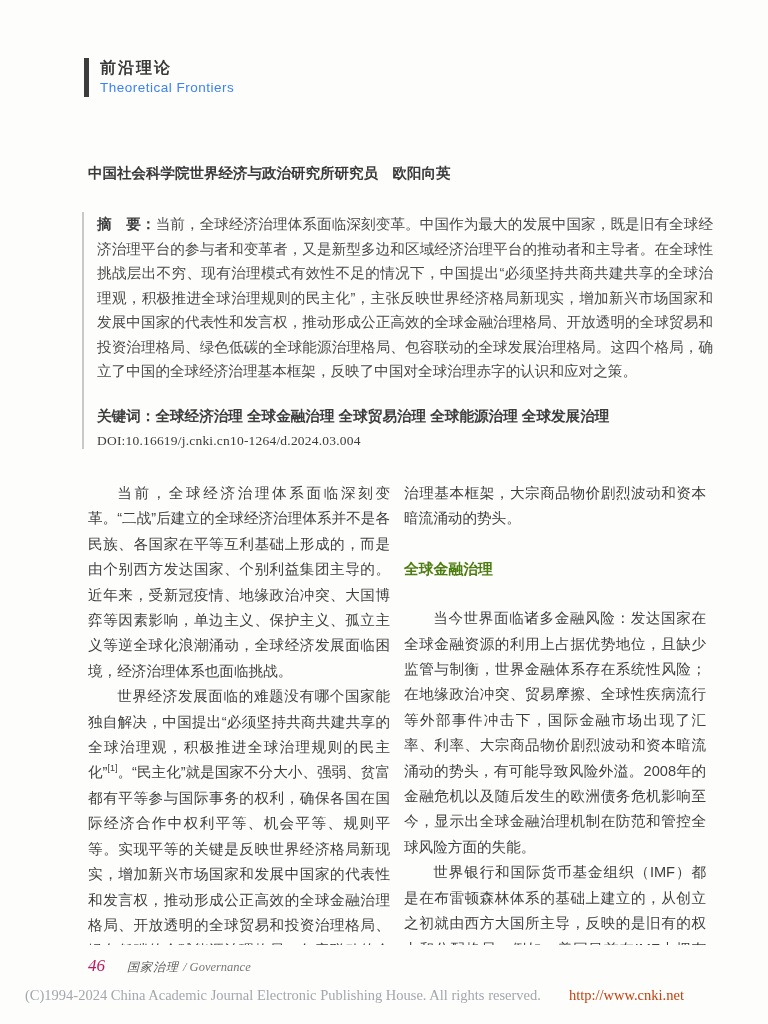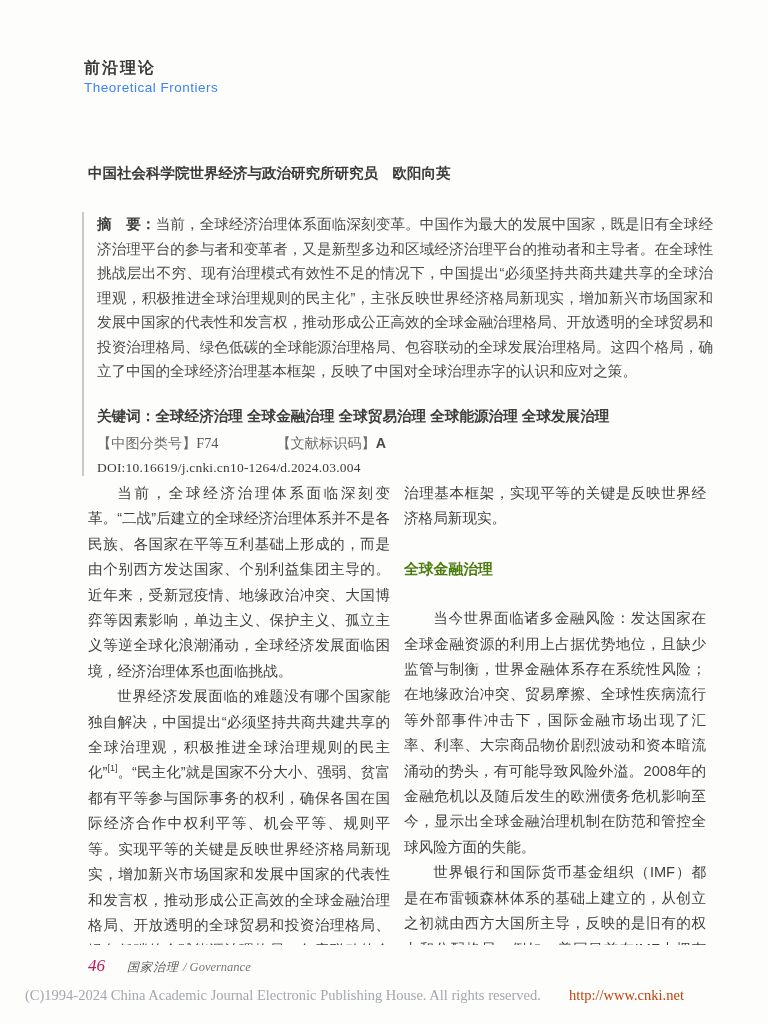--- a/index.html
+++ b/index.html
@@ -11,21 +11,21 @@
   .page{
     position:relative;
     width:768px;height:1024px;
     background:#fdfdfc;
     overflow:hidden;
     color:#3f3f3f;
   }
   
   .badge{
     position:absolute;top:58px;left:84px;
-    display:flex;align-items:stretch;flex-direction:column;
+    display:flex;align-items:stretch;
   }
   .badge-bar{
     width:5px;background:#3c3c3c;margin-right:11px;
   }
   .badge-cn{
     font-size:16px;font-weight:bold;color:#3a3a3a;letter-spacing:2px;line-height:20px;
   }
   .badge-en{
     font-size:13.5px;color:#3b82f6;line-height:19px;letter-spacing:0.5px;
   }
@@ -124,33 +124,30 @@
     <span>中国社会科学院世界经济与政治研究所研究员</span><span class="gap"></span><span>欧阳向英</span>
   </div>
 
   <div class="abstract-block">
     <div class="abstract-text">
       <span class="lbl">摘　要：</span><span>当前，全球经济治理体系面临深刻变革。中国作为最大的发展中国家，既是旧有全球经济治理平台的参与者和变革者，又是新型多边和区域经济治理平台的推动者和主导者。在全球性挑战层出不穷、现有治理模式有效性不足的情况下，中国提出“必须坚持共商共建共享的全球治理观，积极推进全球治理规则的民主化”，主张反映世界经济格局新现实，增加新兴市场国家和发展中国家的代表性和发言权，推动形成公正高效的全球金融治理格局、开放透明的全球贸易和投资治理格局、绿色低碳的全球能源治理格局、包容联动的全球发展治理格局。这四个格局，确立了中国的全球经济治理基本框架，反映了中国对全球治理赤字的认识和应对之策。</span>
     </div>
     <div class="kw-line">
       <span>关键词：</span><span>全球经济治理 全球金融治理 全球贸易治理 全球能源治理 全球发展治理</span>
     </div>
-    <div class="cls-line">
-      <span>【中图分类号】</span><span class="val">F74</span><span class="g2">【文献标识码】</span><span class="code">A</span>
-    </div>
     <div class="doi-line">DOI:10.16619/j.cnki.cn10-1264/d.2024.03.004</div>
   </div>
 
   <div class="columns">
     <div class="col">
       <p>当前，全球经济治理体系面临深刻变革。“二战”后建立的全球经济治理体系并不是各民族、各国家在平等互利基础上形成的，而是由个别西方发达国家、个别利益集团主导的。近年来，受新冠疫情、地缘政治冲突、大国博弈等因素影响，单边主义、保护主义、孤立主义等逆全球化浪潮涌动，全球经济发展面临困境，经济治理体系也面临挑战。</p>
       <p><span>世界经济发展面临的难题没有哪个国家能独自解决，中国提出“必须坚持共商共建共享的全球治理观，积极推进全球治理规则的民主化”</span><sup>[1]</sup><span>。“民主化”就是国家不分大小、强弱、贫富都有平等参与国际事务的权利，确保各国在国际经济合作中权利平等、机会平等、规则平等。实现平等的关键是反映世界经济格局新现实，增加新兴市场国家和发展中国家的代表性和发言权，推动形成公正高效的全球金融治理格局、开放透明的全球贸易和投资治理格局、绿色低碳的全球能源治理格局、包容联动的全球发展治理格局。这四个格局，确立了中国的全球经济</span></p>
     </div>
     <div class="col">
-      <p class="cont">治理基本框架，实现平等的关键是反映世界经济格局新现实。</p>
+      <p class="cont">治理基本框架，大宗商品物价剧烈波动和资本暗流涌动的势头。</p>
       <div class="sec-heading">全球金融治理</div>
       <p>当今世界面临诸多金融风险：发达国家在全球金融资源的利用上占据优势地位，且缺少监管与制衡，世界金融体系存在系统性风险；在地缘政治冲突、贸易摩擦、全球性疾病流行等外部事件冲击下，国际金融市场出现了汇率、利率、大宗商品物价剧烈波动和资本暗流涌动的势头，有可能导致风险外溢。2008年的金融危机以及随后发生的欧洲债务危机影响至今，显示出全球金融治理机制在防范和管控全球风险方面的失能。</p>
       <p>世界银行和国际货币基金组织（IMF）都是在布雷顿森林体系的基础上建立的，从创立之初就由西方大国所主导，反映的是旧有的权力和分配格局。例如，美国目前在IMF中拥有16.52%的投票权，根据《国际货币基金协定》所规定的决策规则，即重大事项需要85%以上的特别多</p>
     </div>
   </div>
 
   <div class="footer">
     <span class="page-num">46</span>
     <span class="journal-cn">国家治理</span>
     <span class="journal-en">/ Governance</span>

